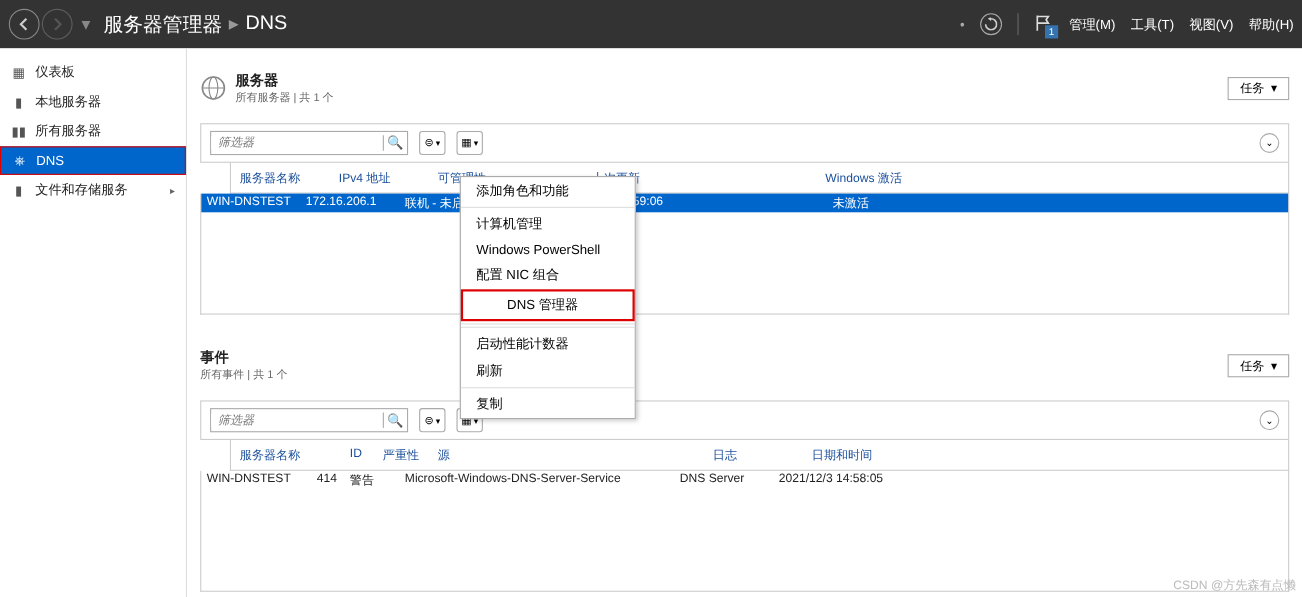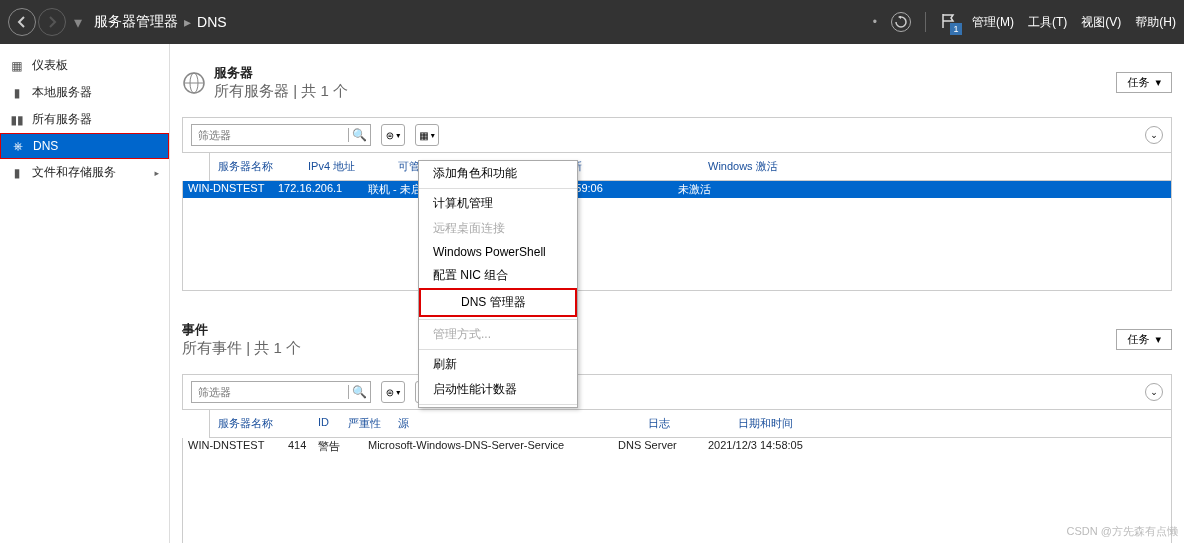--- a/index.html
+++ b/index.html
@@ -3,21 +3,21 @@
 <meta charset="utf-8">
 <style>
 * { box-sizing: border-box; margin: 0; padding: 0; font-family: "Microsoft YaHei", "Segoe UI", sans-serif; }
 body { width: 1184px; height: 543px; overflow: hidden; position: relative; background: #fff; }
 
 
 .titlebar { background: #333; height: 44px; display: flex; align-items: center; color: #fff; padding: 0 8px; }
 .nav-btn { width: 28px; height: 28px; border: 1px solid #888; border-radius: 50%; display: flex; align-items: center; justify-content: center; color: #bbb; margin-right: 2px; cursor: pointer; }
 .nav-btn.disabled { opacity: 0.5; }
 .nav-sep { color: #888; margin: 0 6px; }
-.breadcrumb { font-size: 14px; color: #fff; display: flex; align-items: center; gap: 6px; margin-left: 6px; }
+.breadcrumb { font-size: 18px; color: #fff; display: flex; gap: 6px; margin-left: 6px; }
 .breadcrumb .sep { color: #999; }
 .titlebar-right { margin-left: auto; display: flex; align-items: center; gap: 14px; font-size: 12px; }
 .titlebar-right .menu { cursor: pointer; }
 .refresh-circle { width: 20px; height: 20px; border: 1px solid #aaa; border-radius: 50%; display: flex; align-items: center; justify-content: center; font-size: 11px; }
 .flag-icon { width: 18px; height: 18px; position: relative; }
 .flag-icon::after { content: "1"; position: absolute; right: -4px; bottom: -4px; background: #3572b0; color: #fff; font-size: 9px; width: 12px; height: 12px; text-align: center; line-height: 12px; }
 .vbar { width: 1px; height: 20px; background: #666; }
 
 
 .content { display: flex; height: 499px; }
@@ -26,33 +26,33 @@
 .sidebar-item.selected { background: #0066cc; color: #fff; border: 1px solid #d00; }
 .sidebar-icon { width: 14px; height: 14px; display: inline-flex; align-items: center; justify-content: center; font-size: 12px; color: #555; }
 .sidebar-item.selected .sidebar-icon { color: #fff; }
 .sidebar-item .expand { margin-left: auto; font-size: 9px; color: #666; }
 
 .main { flex: 1; background: #fff; padding: 4px 12px 12px 12px; overflow: hidden; position: relative; }
 
 .panel-head { display: flex; align-items: center; gap: 8px; margin: 16px 0; }
 .panel-head .globe { width: 24px; height: 24px; color: #888; }
 .panel-head .ttl { font-size: 13px; font-weight: bold; color: #222; }
-.panel-head .sub { font-size: 15px; color: #666; }
+.panel-head .sub { font-size: 10px; color: #666; }
 .panel-head .tasks { margin-left: auto; font-size: 11px; border: 1px solid #aaa; padding: 2px 10px; cursor: pointer; display: flex; align-items: center; gap: 6px; }
 
 .filterbar { display: flex; align-items: center; gap: 10px; border: 1px solid #ccc; padding: 6px 8px; margin-top: 6px; position: relative; }
 .filterbox { display: flex; align-items: center; border: 1px solid #aaa; height: 22px; width: 180px; }
-.filterbox input { border: none; outline: none; flex: 1; padding: 0 6px; font-size: 11px; color: #888; }
+.filterbox input { border: none; outline: none; flex: 1; padding: 0 6px; font-size: 11px; font-style: italic; color: #888; }
 .filterbox .mag { width: 22px; text-align: center; border-left: 1px solid #aaa; font-size: 12px; cursor: pointer; }
 .pillbtn { width: 24px; height: 22px; border: 1px solid #aaa; border-radius: 3px; display: flex; align-items: center; justify-content: center; font-size: 10px; cursor: pointer; gap: 2px; }
 .collapse-circle { margin-left: auto; width: 18px; height: 18px; border: 1px solid #aaa; border-radius: 50%; display: flex; align-items: center; justify-content: center; font-size: 9px; cursor: pointer; }
 
 .grid-head { display: flex; font-size: 11px; color: #1a4f9c; padding: 6px 4px; border: 1px solid #ccc; border-top: none; margin-left: 27px; }
 .grid-head > div, .grid-row > div { padding: 0 4px; }
-.c-name { width: 90px; } .c-ip { width: 90px; } .c-mgr { width: 140px; } .c-upd { width: 170px; } .c-act { width: 120px; }
+.c-name { width: 90px; } .c-ip { width: 90px; } .c-mgr { width: 140px; } .c-upd { width: 170px; } .c-act { width: 120px; text-align: right; }
 .e-name { width: 100px; } .e-id { width: 30px; } .e-sev { width: 50px; } .e-src { width: 250px; } .e-log { width: 90px; } .e-dt { width: 150px; }
 
 .grid-row { display: flex; font-size: 11px; padding: 1px; color: #222; }
 .grid-row.sel { background: #0066cc; color: #fff; }
 .grid-body { border: 1px solid #ccc; border-top: none; min-height: 110px; }
 .grid-body2 { border: 1px solid #ccc; border-top: none; min-height: 110px; }
 
 .section2 { margin-top: 30px; }
 
 
@@ -218,25 +218,24 @@
       </div>
     </div>
 
   </div>
 </div>
 
 <div class="ctxmenu">
   <div class="mi">添加角色和功能</div>
   <hr>
   <div class="mi">计算机管理</div>
-  <div class="mi disabled">远程桌面连接</div>
   <div class="mi">Windows PowerShell</div>
   <div class="mi">配置 NIC 组合</div>
   <div class="mi hl">DNS 管理器</div>
   <hr>
-  <div class="mi disabled">管理方式...</div>
-  <hr>
+  <hr>
+  <div class="mi">启动性能计数器</div>
   <div class="mi">刷新</div>
-  <div class="mi">启动性能计数器</div>
-  <hr>
+  <hr>
+  <div class="mi">复制</div>
 </div>
 
 <div class="watermark">CSDN @方先森有点懒</div>
 
 </body></html>

